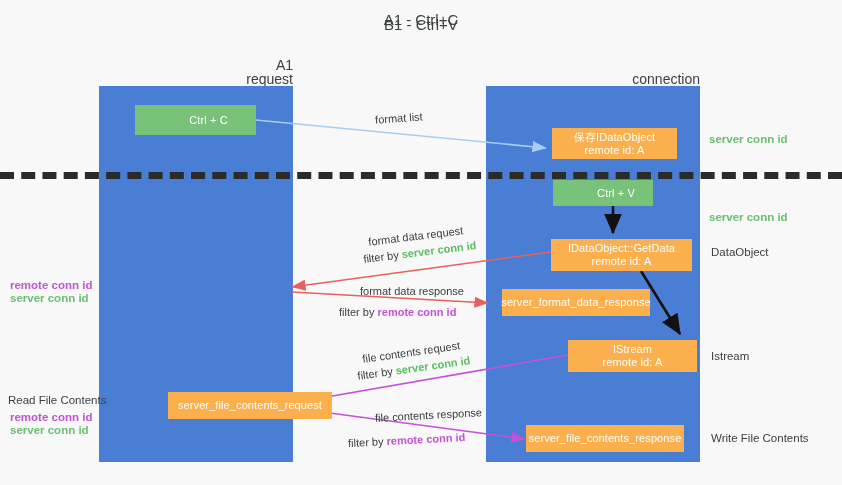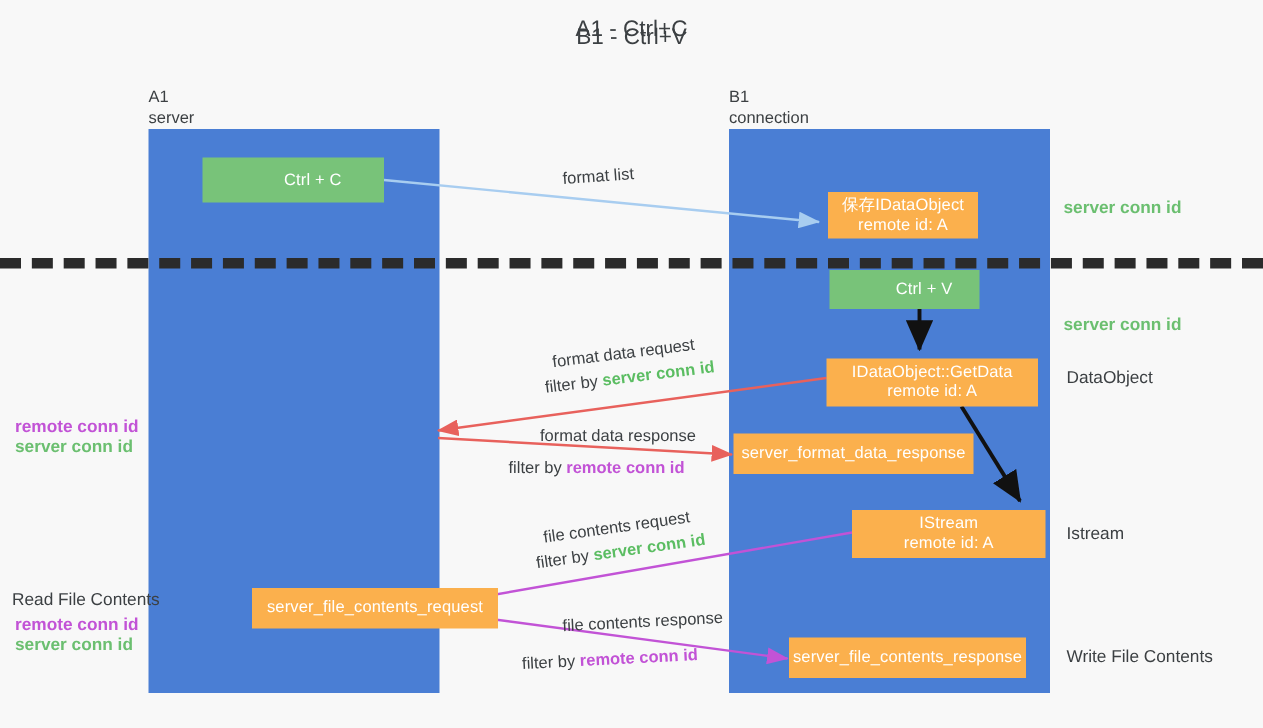--- a/index.html
+++ b/index.html
@@ -28,22 +28,22 @@
     width: 842px;
     text-align: center;
     font-size: 15px;
     color: #3c4043;
     line-height: 19px;
     white-space: pre;
   }
   
   .col-head {
     position: absolute;
-    text-align: left;
-    font-size: 11px;
+    text-align: right;
+    font-size: 14px;
     color: #3c4043;
     line-height: 14px;
     white-space: pre;
   }
   
   .lane {
     position: absolute;
     background: #4a7ed4;
   }
   
@@ -100,23 +100,22 @@
 </style>
 </head>
 <body>
 
 <div id="canvas">
 
   <div class="title" style="top:10px;">A1 - Ctrl+C</div>
   <div class="title" style="top:15px;">B1 - Ctrl+V</div>
 
   <div class="col-head" style="left:99px; top:58px; width:194px;">A1</div>
-  <div class="col-head" style="left:99px; top:72px; width:194px;">server</div>
-
-  <div class="col-head" style="left:486px; top:58px; width:214px;">B1</div>
+  <div class="col-head" style="left:99px; top:72px; width:194px;">request</div>
+
   <div class="col-head" style="left:486px; top:72px; width:214px;">connection</div>
 
   <div class="lane" style="left:99px; top:86px; width:194px; height:376px;"></div>
   <div class="lane" style="left:486px; top:86px; width:214px; height:376px;"></div>
 
   <svg class="overlay">
     <defs>
       <marker id="ah-blue" markerWidth="9" markerHeight="7" refX="8.5" refY="3.5" orient="auto">
         <polygon points="0 0, 9 3.5, 0 7" fill="#a8cdf0"></polygon>
       </marker>
@@ -148,35 +147,35 @@
 
   <div class="box green" style="left:135px; top:105px; width:121px; height:30px;">
     <span>Ctrl + C</span>
   </div>
 
 
   <div class="box orange" style="left:128px; top:392px; width:164px; height:27px;margin-left:40px;">
     <span>server_file_contents_request</span>
   </div>
 
-  <div class="box orange" style="left:552px; top:128px; width:100px; height:31px;">
+  <div class="box orange" style="left:552px; top:128px; width:125px; height:31px;">
     <span>保存IDataObject</span>
     <span>remote id: A</span>
   </div>
 
   <div class="box green" style="left:553px; top:180px; width:100px; height:26px;">
     <span>Ctrl + V</span>
   </div>
 
   <div class="box orange" style="left:551px; top:239px; width:141px; height:32px;">
     <span>IDataObject::GetData</span>
     <span>remote id: A</span>
   </div>
 
-  <div class="box orange" style="left:489px; top:289px; width:160px; height:27px;">
+  <div class="box orange" style="left:502px; top:289px; width:148px; height:27px;">
     <span>server_format_data_response</span>
   </div>
 
   <div class="box orange" style="left:568px; top:340px; width:129px; height:32px;">
     <span>IStream</span>
     <span>remote id: A</span>
   </div>
 
   <div class="box orange" style="left:526px; top:425px; width:158px; height:27px;">
     <span>server_file_contents_response</span>

